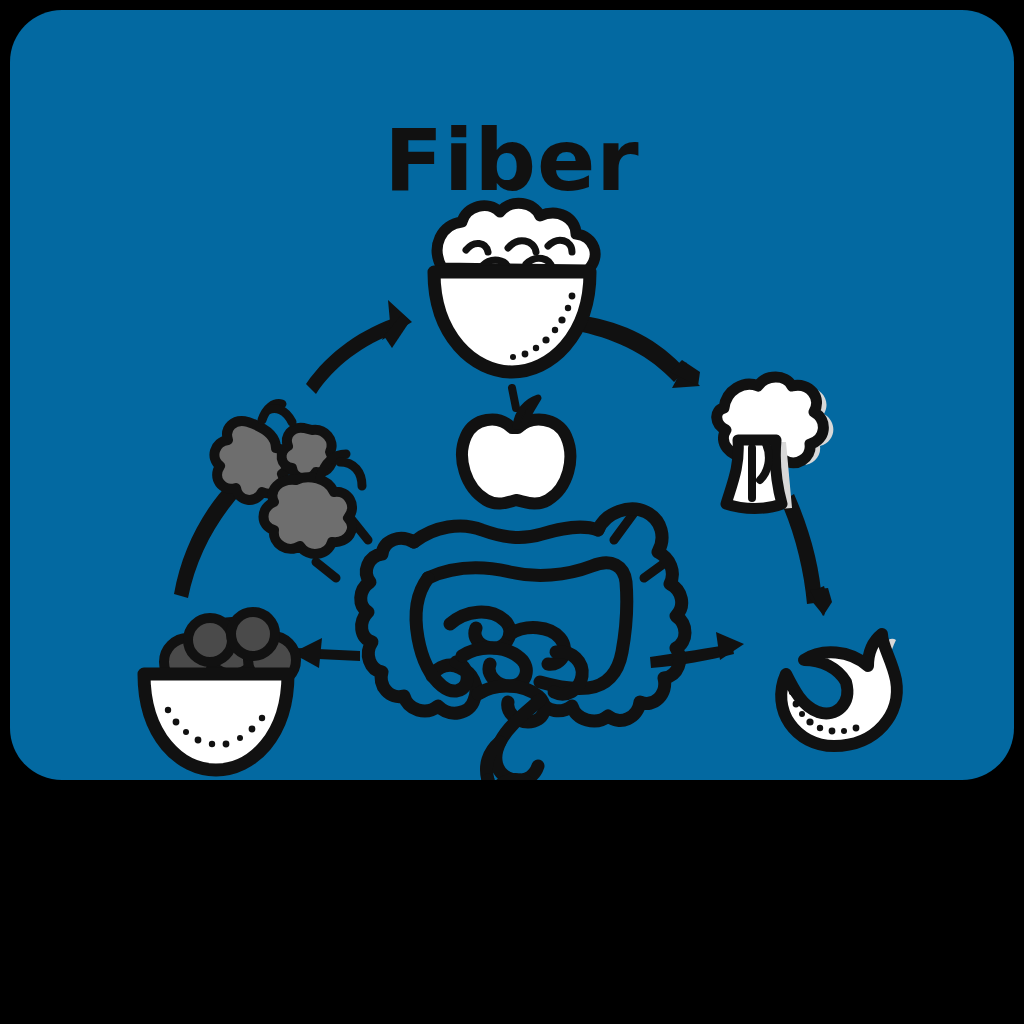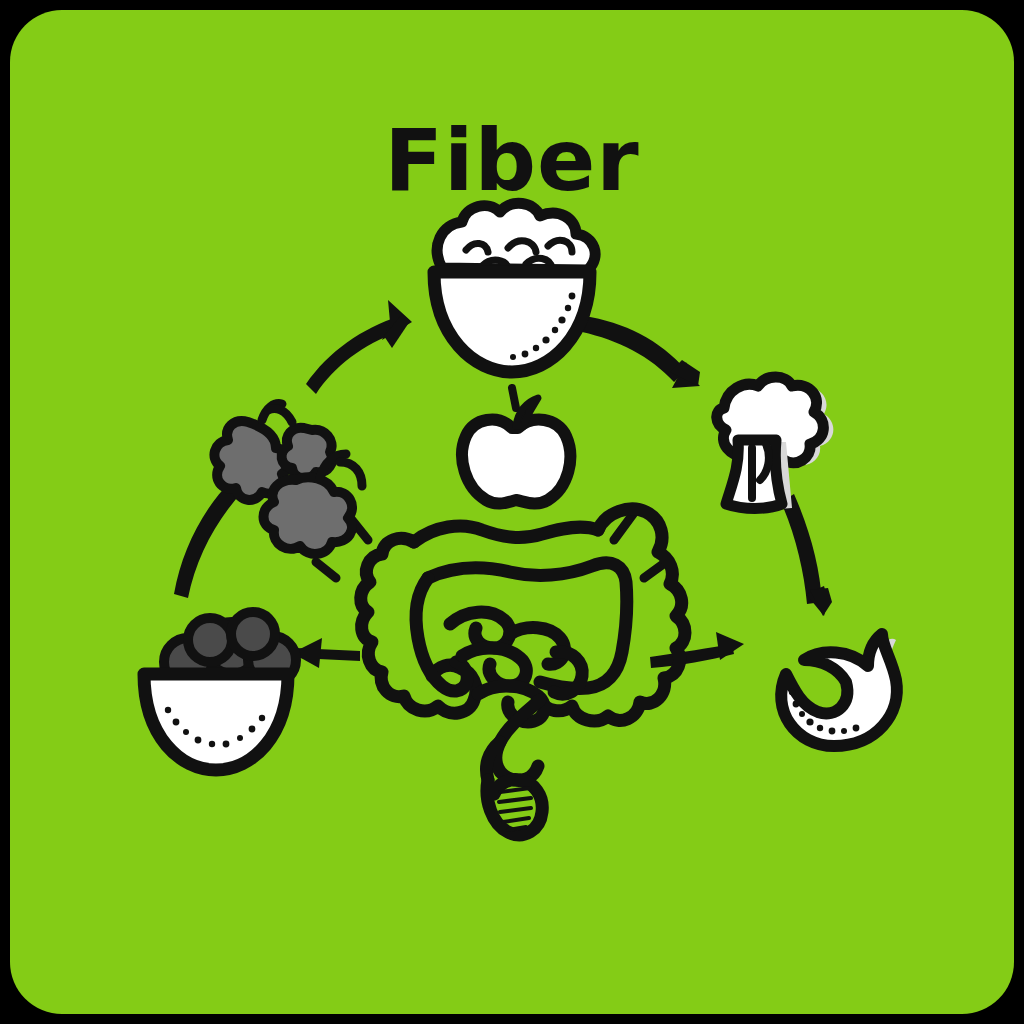--- a/index.html
+++ b/index.html
@@ -16,22 +16,22 @@
     position: relative;
     width: 1024px;
     height: 1024px;
     background: #000000;
   }
   #card {
     position: absolute;
     left: 10px;
     top: 10px;
     width: 1004px;
-    height: 1004px;
-    background: #84cc16;
+    height: 770px;
+    background: #0369a1;
     border-radius: 52px;
     overflow: hidden;
   }
   #canvas {
     position: absolute;
     left: 0;
     top: 0;
     width: 1004px;
     height: 1004px;
     display: block;

